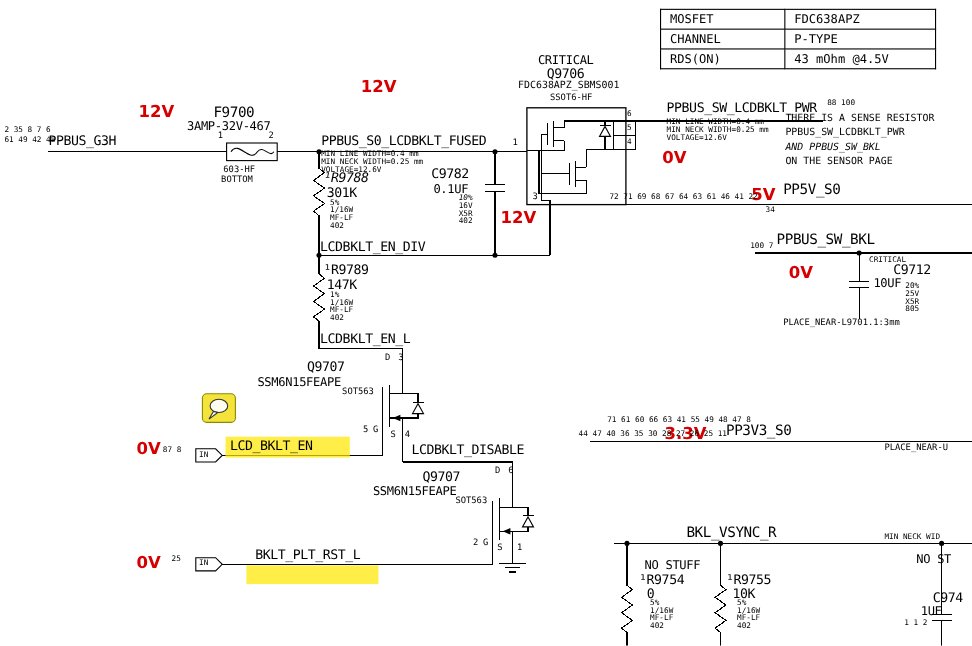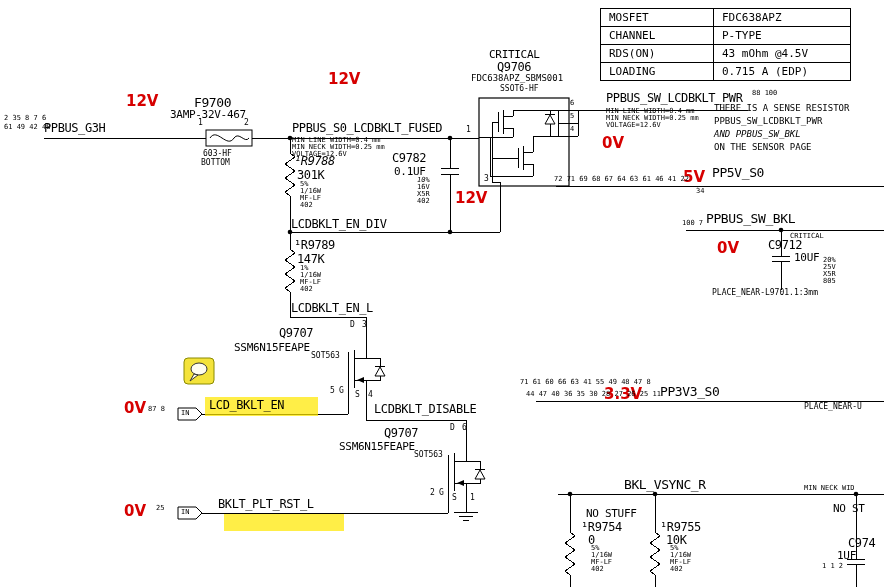--- a/index.html
+++ b/index.html
@@ -125,24 +125,20 @@
           <td>FDC638APZ</td>
         </tr>
     <tr>
           <td>CHANNEL</td>
           <td>P-TYPE</td>
         </tr>
     <tr>
           <td>RDS(ON)</td>
           <td>43 mOhm @4.5V</td>
         </tr>
-    <tr>
-          <td>LOADING</td>
-          <td>0.715 A (EDP)</td>
-        </tr>
   </tbody>
     </table>
 
   <span class="t s7" style="left:4px;top:115px;">2 35 8 7 6</span>
   <span class="t s7" style="left:4px;top:124px;">61 49 42 48</span>
   <span class="t s12" style="left:44px;top:122px;">PPBUS_G3H</span>
   <span class="t red" style="left:126px;top:94px;">12V</span>
 
   <span class="t s13" style="left:194px;top:96px;">F9700</span>
   <span class="t s11" style="left:170px;top:109px;">3AMP-32V-467</span>
@@ -203,21 +199,21 @@
   <span class="t s8" style="left:414px;top:451px;">SOT563</span>
   <span class="t s8" style="left:450px;top:424px;">D</span>
   <span class="t s8" style="left:462px;top:424px;">6</span>
   <span class="t s8" style="left:430px;top:489px;">2</span>
   <span class="t s8" style="left:439px;top:489px;">G</span>
   <span class="t s8" style="left:452px;top:494px;">S</span>
   <span class="t s8" style="left:470px;top:494px;">1</span>
 
   <span class="t s7" style="left:156px;top:505px;">25</span>
   <span class="t s7" style="left:181px;top:509px;">IN</span>
-  <span class="t s12" style="left:218px;top:498px;text-align:right;">BKLT_PLT_RST_L</span>
+  <span class="t s12" style="left:232px;top:498px;text-align:right;">BKLT_PLT_RST_L</span>
   <span class="t red" style="left:124px;top:504px;">0V</span>
 
   <span class="t s11" style="left:489px;top:49px;">CRITICAL</span>
   <span class="t s12" style="left:497px;top:61px;">Q9706</span>
   <span class="t s9" style="left:471px;top:74px;">FDC638APZ_SBMS001</span>
   <span class="t s8" style="left:500px;top:85px;">SSOT6-HF</span>
   <span class="t s8" style="left:466px;top:126px;">1</span>
   <span class="t s8" style="left:484px;top:175px;">3</span>
   <span class="t s7" style="left:570px;top:100px;">6</span>
   <span class="t s7" style="left:570px;top:113px;">5</span>
@@ -237,31 +233,31 @@
 
   <span class="t red" style="left:683px;top:170px;">5V</span>
   <span class="t s13" style="left:712px;top:166px;">PP5V_S0</span>
   <span class="t s7" style="left:554px;top:176px;">72 71 69 68 67 64 63 61 46 41 22</span>
   <span class="t s7" style="left:696px;top:188px;">34</span>
 
   <span class="t s13" style="left:706px;top:212px;">PPBUS_SW_BKL</span>
   <span class="t s7" style="left:682px;top:220px;">100 7</span>
   <span class="t red" style="left:717px;top:241px;">0V</span>
   <span class="t s7" style="left:790px;top:233px;">CRITICAL</span>
-  <span class="t s12" style="left:768px;top:239px;text-align:right;">C9712</span>
+  <span class="t s12" style="left:812px;top:239px;text-align:right;">C9712</span>
   <span class="t s11" style="left:794px;top:252px;">10UF</span>
   <span class="t s7" style="left:823px;top:257px;">20%</span>
   <span class="t s7" style="left:823px;top:264px;">25V</span>
   <span class="t s7" style="left:823px;top:271px;">X5R</span>
   <span class="t s7" style="left:823px;top:278px;">805</span>
   <span class="t s8" style="left:712px;top:289px;">PLACE_NEAR-L9701.1:3mm</span>
 
   <span class="t red" style="left:604px;top:387px;">3.3V</span>
   <span class="t s13" style="left:660px;top:385px;">PP3V3_S0</span>
-  <span class="t s7" style="left:520px;top:379px;">71 61 60 66 63 41 55 49 48 47 8</span>
+  <span class="t s7" style="left:552px;top:379px;">71 61 60 66 63 41 55 49 48 47 8</span>
   <span class="t s7" style="left:526px;top:391px;">44 47 40 36 35 30 28 27 26 25 11</span>
   <span class="t s8" style="left:804px;top:403px;">PLACE_NEAR-U</span>
 
   <span class="t s13" style="left:624px;top:478px;">BKL_VSYNC_R</span>
   <span class="t s7" style="left:804px;top:485px;">MIN NECK WID</span>
 
   <span class="t s11" style="left:586px;top:508px;">NO STUFF</span>
   <span class="t s12" style="left:581px;top:521px;">¹R9754</span>
   <span class="t s12" style="left:588px;top:534px;">0</span>
   <span class="t s7" style="left:591px;top:545px;">5%</span>

